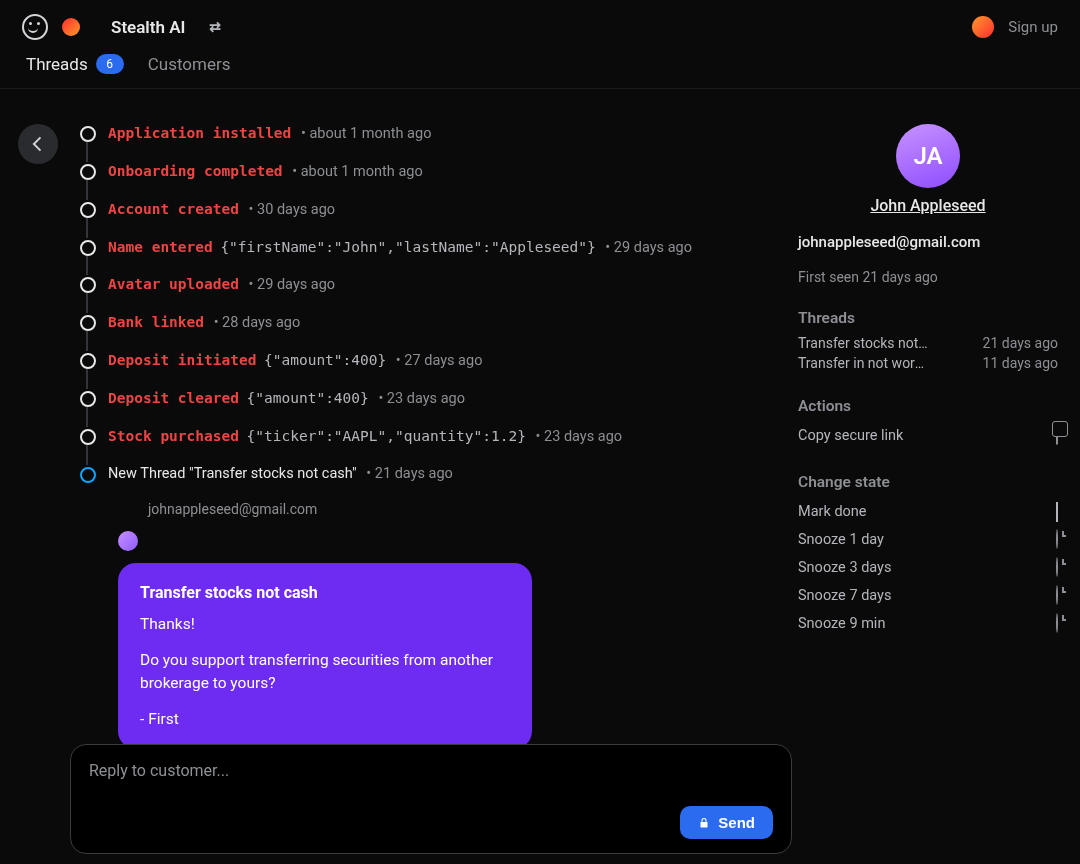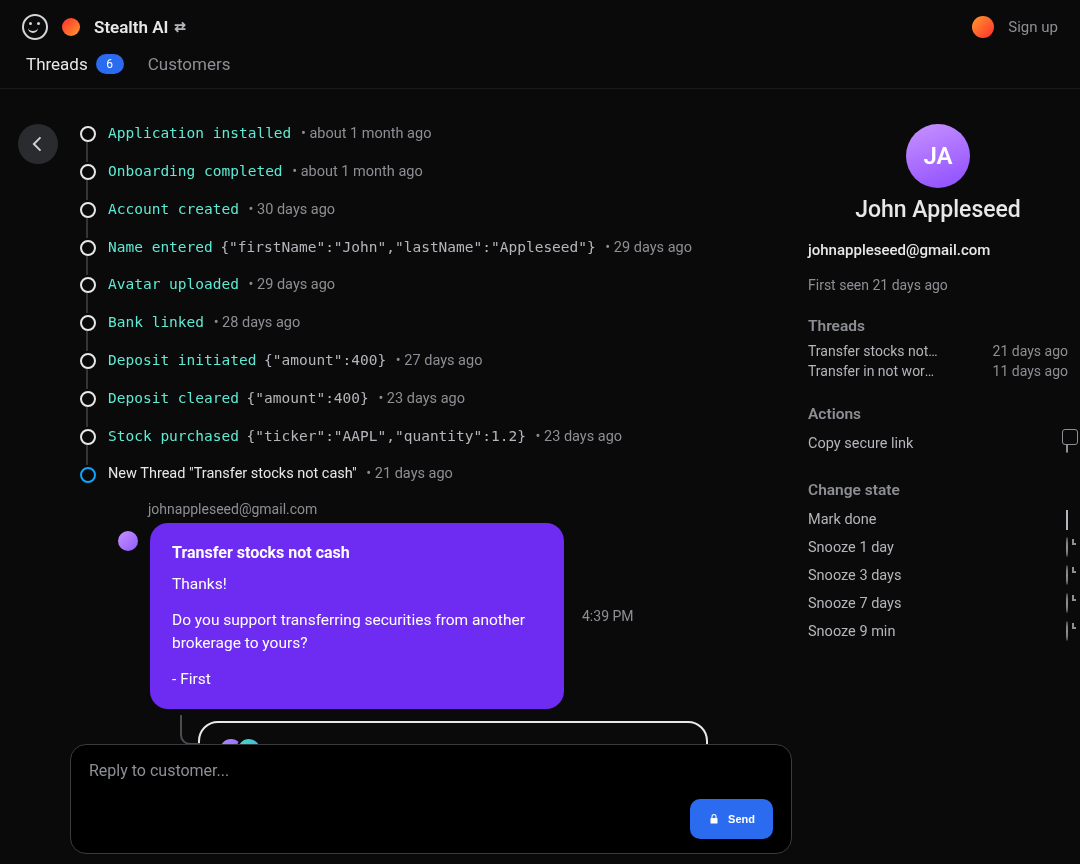--- a/index.html
+++ b/index.html
@@ -19,56 +19,56 @@
   body{width:1080px;height:864px;overflow:hidden;position:relative;}
 
   
   .topbar{display:flex;align-items:center;justify-content:space-between;padding:14px 22px 10px;}
   .top-left{display:flex;align-items:center;gap:14px;}
   .smile{width:22px;height:22px;border:2px solid #d5d5d9;border-radius:50%;position:relative;}
   .smile::before,.smile::after{content:"";position:absolute;background:#d5d5d9;}
   .smile::before{width:3px;height:3px;border-radius:50%;top:6px;left:5px;box-shadow:8px 0 0 #d5d5d9;}
   .smile::after{width:10px;height:5px;border:2px solid #d5d5d9;border-top:none;border-left:none;border-right:none;border-radius:0 0 8px 8px;top:10px;left:4px;background:none;}
   .orb{width:18px;height:18px;border-radius:50%;background:linear-gradient(135deg,#ff2d2d,#ff9a2d);}
-  .app-name{font-weight:600;font-size:17px;display:flex;align-items:center;gap:6px;}
+  .app-name{font-weight:600;font-size:17px;display:flex;align-items:center;gap:24px;margin-left:17px;}
   .switch-icon{font-size:14px;color:var(--muted2);transform:rotate(90deg);display:inline-block;}
   .top-right{display:flex;align-items:center;gap:14px;}
   .orb-big{width:22px;height:22px;border-radius:50%;background:linear-gradient(135deg,#ff9a2d,#ff2d2d);}
   .signup{color:var(--muted);font-size:15px;cursor:pointer;}
 
   
   .tabs{display:flex;gap:24px;padding:4px 26px 14px;border-bottom:1px solid #1a1b1d;}
   .tab{color:var(--muted);font-size:17px;cursor:pointer;display:flex;align-items:center;gap:8px;}
   .tab.active{color:var(--text);}
   .badge{background:var(--badge);color:white;border-radius:10px;min-width:20px;height:20px;font-size:12px;display:inline-flex;align-items:center;justify-content:center;padding:0 4px;}
 
   
   .content{display:flex;position:absolute;top:92px;left:0;right:0;bottom:0;}
   .back-btn{position:absolute;top:32px;left:18px;width:40px;height:40px;border-radius:50%;background:#2a2b2e;display:flex;align-items:center;justify-content:center;cursor:pointer;}
   .back-btn svg{width:20px;height:20px;fill:none;stroke:#d5d5d9;stroke-width:2.2;}
 
   .main{flex:1;padding:32px 30px 0 80px;overflow:hidden;position:relative;}
-  .side{width:260px;padding:32px 12px 0 0;}
+  .side{width:260px;padding:32px 22px 0 0;}
 
   
   .timeline{position:relative;margin-left:6px;}
   .tl-item{position:relative;padding-left:22px;margin-bottom:18px;font-size:14.5px;line-height:1.3;}
   .tl-dot{position:absolute;left:-6px;top:2px;width:12px;height:12px;border:2.5px solid #e8e8ea;border-radius:50%;background:var(--bg);}
   .tl-dot.active{border-color:var(--blue-bright);}
   .tl-line{position:absolute;left:0px;top:18px;bottom:-18px;width:2px;background:#333539;}
   .tl-item:last-child .tl-line{display:none;}
-  .tl-title{font-family:ui-monospace,Menlo,Consolas,monospace;font-weight:400;color:#5eead4;}
+  .tl-title{font-family:ui-monospace,Menlo,Consolas,monospace;font-weight:700;color:#ef4444;}
   .tl-payload{font-family:ui-monospace,Menlo,Consolas,monospace;color:var(--muted2);margin-left:4px;}
   .tl-time{color:var(--muted);margin-left:6px;}
   .tl-thread-label{color:#e8e8ea;font-weight:400;}
 
   
   .msg-wrap{margin-left:38px;margin-top:14px;}
   .msg-from{color:var(--muted);font-size:14px;margin-left:30px;margin-bottom:6px;}
-  .msg-row{display:flex;align-items:flex-start;gap:12px;}
+  .msg-row{display:flex;align-items:flex-start;gap:12px;flex-direction:column;}
   .mini-avatar{width:20px;height:20px;border-radius:50%;background:linear-gradient(135deg,#c98fff,#8d5dff);margin-top:8px;flex-shrink:0;}
   .bubble{background:var(--accent);color:white;border-radius:18px;padding:18px 22px;max-width:370px;font-size:15.5px;line-height:1.45;}
   .bubble .btitle{font-weight:700;font-size:16px;margin-bottom:8px;}
   .bubble p{margin:0 0 14px 0;}
   .bubble p:last-child{margin-bottom:0;}
   .msg-time{color:var(--muted);font-size:14px;align-self:center;margin-left:6px;}
 
   
   .branch{margin-left:80px;margin-top:12px;position:relative;}
   .branch-line{position:absolute;left:-18px;top:-6px;width:18px;height:28px;border-left:2px solid #4a4c50;border-bottom:2px solid #4a4c50;border-bottom-left-radius:10px;}
@@ -76,27 +76,27 @@
   .stack{display:flex;}
   .av{width:22px;height:22px;border-radius:50%;border:2px solid var(--bg);}
   .av1{background:linear-gradient(135deg,#b08fff,#7d4dff);}
   .av2{background:linear-gradient(135deg,#4dd9c1,#2ba8ff);margin-left:-8px;}
   .internal-text{color:var(--muted);font-size:15.5px;}
 
   
   .reply-box{position:absolute;left:70px;right:288px;bottom:10px;background:#000;border:1px solid #3a3b3e;border-radius:16px;padding:16px 18px 14px;height:78px;display:flex;flex-direction:column;justify-content:space-between;}
   .reply-input{color:var(--muted);font-size:16px;}
   .reply-actions{display:flex;justify-content:flex-end;}
-  .send-btn{background:var(--blue);color:white;border:none;border-radius:10px;padding:14px 18px;font-size:11px;font-weight:600;display:flex;align-items:center;gap:8px;cursor:pointer;}
+  .send-btn{background:var(--blue);color:white;border:none;border-radius:10px;padding:8px 18px;font-size:15px;font-weight:600;display:flex;align-items:center;gap:8px;cursor:pointer;}
   .lock{width:12px;height:12px;}
 
   
   .profile{text-align:center;}
   .avatar-big{width:64px;height:64px;border-radius:50%;background:linear-gradient(160deg,#c892ff,#8d4dff);display:flex;align-items:center;justify-content:center;font-size:24px;font-weight:600;color:white;margin:0 auto 8px;}
-  .pname{font-size:23px;font-weight:500;}
+  .pname{font-size:16px;font-weight:500;text-decoration:underline;}
   .pemail{font-size:15px;margin-top:18px;font-weight:500;}
   .pfirst{color:var(--muted);font-size:14px;margin-top:18px;}
 
   .sec-title{color:var(--muted);font-weight:600;font-size:15.5px;margin-top:24px;margin-bottom:6px;}
   .thread-row{display:flex;justify-content:space-between;font-size:14px;color:var(--muted2);padding:2px 0;cursor:pointer;}
   .thread-row .tname{max-width:130px;white-space:nowrap;overflow:hidden;text-overflow:ellipsis;}
   .thread-row .tago{color:var(--muted);}
 
   .action-row{display:flex;justify-content:space-between;align-items:center;font-size:14.5px;color:var(--muted2);padding:5px 0;cursor:pointer;}
   .action-row .icn{color:var(--muted);font-size:15px;}

